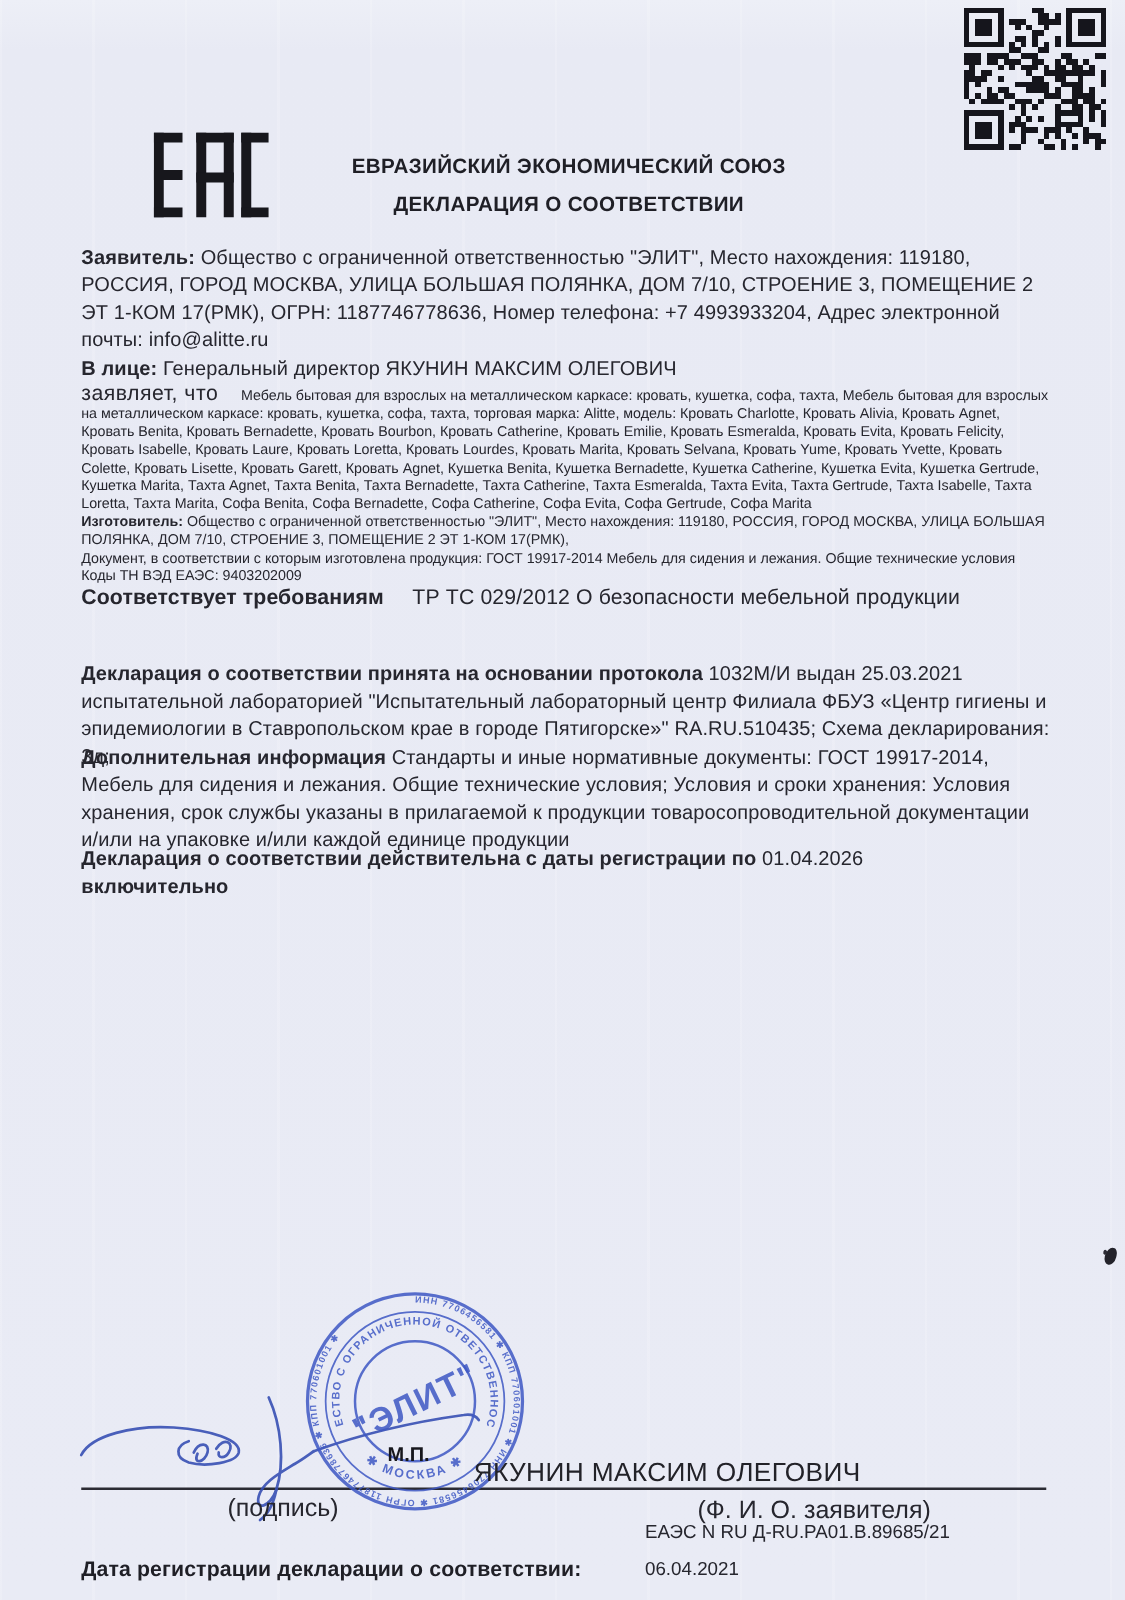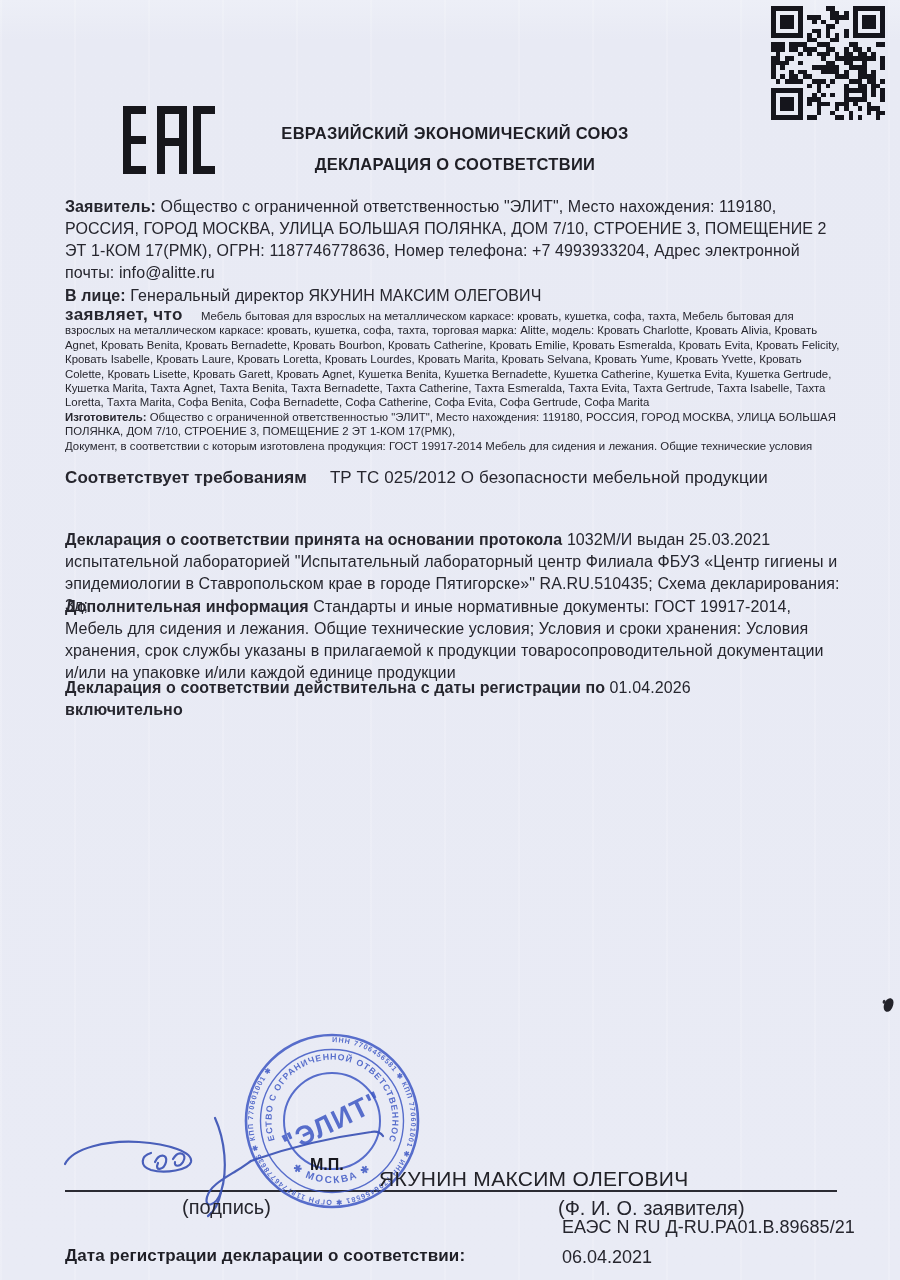--- a/index.html
+++ b/index.html
@@ -11,25 +11,25 @@
       linear-gradient(180deg,#edeff7 0,#e8eaf4 40px,#e9ebf5 100%);
     font-family:"Liberation Sans",sans-serif;
     color:#26262e;
   }
   .abs{position:absolute;}
   .blk{position:absolute;left:65px;width:775px;font-size:16px;line-height:22px;letter-spacing:.1px;}
   .b{font-weight:bold;}
   .center-title{position:absolute;left:0;width:910px;text-align:center;font-weight:bold;font-size:16.5px;letter-spacing:.3px;color:#1f1f26;}
   .fine{font-size:11.4px;line-height:14.4px;letter-spacing:0;}
   .fine p{margin:0;}
-  .lead-label{font-weight:bold;font-size:17px;letter-spacing:.4px;margin-right:15px;}
+  .lead-label{font-weight:normal;font-size:17px;letter-spacing:.4px;margin-right:15px;}
   .c17{font-size:17px;line-height:23px;}
   .gap18{margin-left:18px;}
   .regrow-label{position:absolute;left:65px;font-size:17px;font-weight:bold;letter-spacing:.1px;color:#1f1f26;}
-  .regrow-value{position:absolute;left:562px;font-size:18px;color:#26262e;}
+  .regrow-value{position:absolute;left:516px;font-size:15px;color:#26262e;}
   .sig-line{position:absolute;left:65px;top:1190px;width:772px;border-top:2px solid #2b2b33;}
   .caption{position:absolute;font-size:20px;color:#26262e;margin-left:32px;}
   .mp{position:absolute;left:310px;top:1156px;font-size:16px;font-weight:bold;color:#17171d;text-align:center;}
   .signer{position:absolute;left:379px;top:1167px;font-size:21px;letter-spacing:.3px;color:#222228;}
   .speck{position:absolute;left:884px;top:998px;width:9px;height:14px;background:#23232b;border-radius:60% 40% 55% 45%;transform:rotate(14deg);}
   .speck:after{content:"";position:absolute;left:-2px;top:3px;width:3px;height:4px;background:#2c2c35;border-radius:50%;}
   svg text{font-family:"Liberation Sans",sans-serif;}
 </style>
 </head>
 <body>
@@ -285,25 +285,26 @@
   <div class="blk fine" style="top:308px;">
     <p>
       <span class="lead-label">заявляет, что</span>
       <span>Мебель бытовая для взрослых на металлическом каркасе: кровать, кушетка, софа, тахта, Мебель бытовая для взрослых на металлическом каркасе: кровать, кушетка, софа, тахта, торговая марка: Alitte, модель: Кровать Charlotte, Кровать Alivia, Кровать Agnet, Кровать Benita, Кровать Bernadette, Кровать Bourbon, Кровать Catherine, Кровать Emilie, Кровать Esmeralda, Кровать Evita, Кровать Felicity, Кровать Isabelle, Кровать Laure, Кровать Loretta, Кровать Lourdes, Кровать Marita, Кровать Selvana, Кровать Yume, Кровать Yvette, Кровать Colette, Кровать Lisette, Кровать Garett, Кровать Agnet, Кушетка Benita, Кушетка Bernadette, Кушетка Catherine, Кушетка Evita, Кушетка Gertrude, Кушетка Marita, Тахта Agnet, Тахта Benita, Тахта Bernadette, Тахта Catherine, Тахта Esmeralda, Тахта Evita, Тахта Gertrude, Тахта Isabelle, Тахта Loretta, Тахта Marita, Софа Benita, Софа Bernadette, Софа Catherine, Софа Evita, Софа Gertrude, Софа Marita</span>
     </p>
     <p>
       <span class="b">Изготовитель:</span>
       <span>Общество с ограниченной ответственностью "ЭЛИТ", Место нахождения: 119180, РОССИЯ, ГОРОД МОСКВА, УЛИЦА БОЛЬШАЯ ПОЛЯНКА, ДОМ 7/10, СТРОЕНИЕ 3, ПОМЕЩЕНИЕ 2 ЭТ 1-КОМ 17(РМК),</span>
     </p>
     <p>Документ, в соответствии с которым изготовлена продукция: ГОСТ 19917-2014 Мебель для сидения и лежания. Общие технические условия</p>
+    <p>Коды ТН ВЭД ЕАЭС: 9403202009</p>
   </div>
 
   <div class="blk c17" style="top:466px;">
     <span class="b">Соответствует требованиям</span>
-    <span class="gap18">ТР ТС 025/2012 О безопасности мебельной продукции</span>
+    <span class="gap18">ТР ТС 029/2012 О безопасности мебельной продукции</span>
   </div>
 
   <div class="blk" style="top:529px;">
     <span class="b">Декларация о соответствии принята на основании протокола</span>
     <span>1032М/И выдан 25.03.2021 испытательной лабораторией "Испытательный лабораторный центр Филиала ФБУЗ «Центр гигиены и эпидемиологии в Ставропольском крае в городе Пятигорске»" RA.RU.510435; Схема декларирования: 3д;</span>
   </div>
 
   <div class="blk" style="top:596px;">
     <span class="b">Дополнительная информация</span>
     <span>Стандарты и иные нормативные документы: ГОСТ 19917-2014, Мебель для сидения и лежания. Общие технические условия; Условия и сроки хранения: Условия хранения, срок службы указаны в прилагаемой к продукции товаросопроводительной документации и/или на упаковке и/или каждой единице продукции</span>

